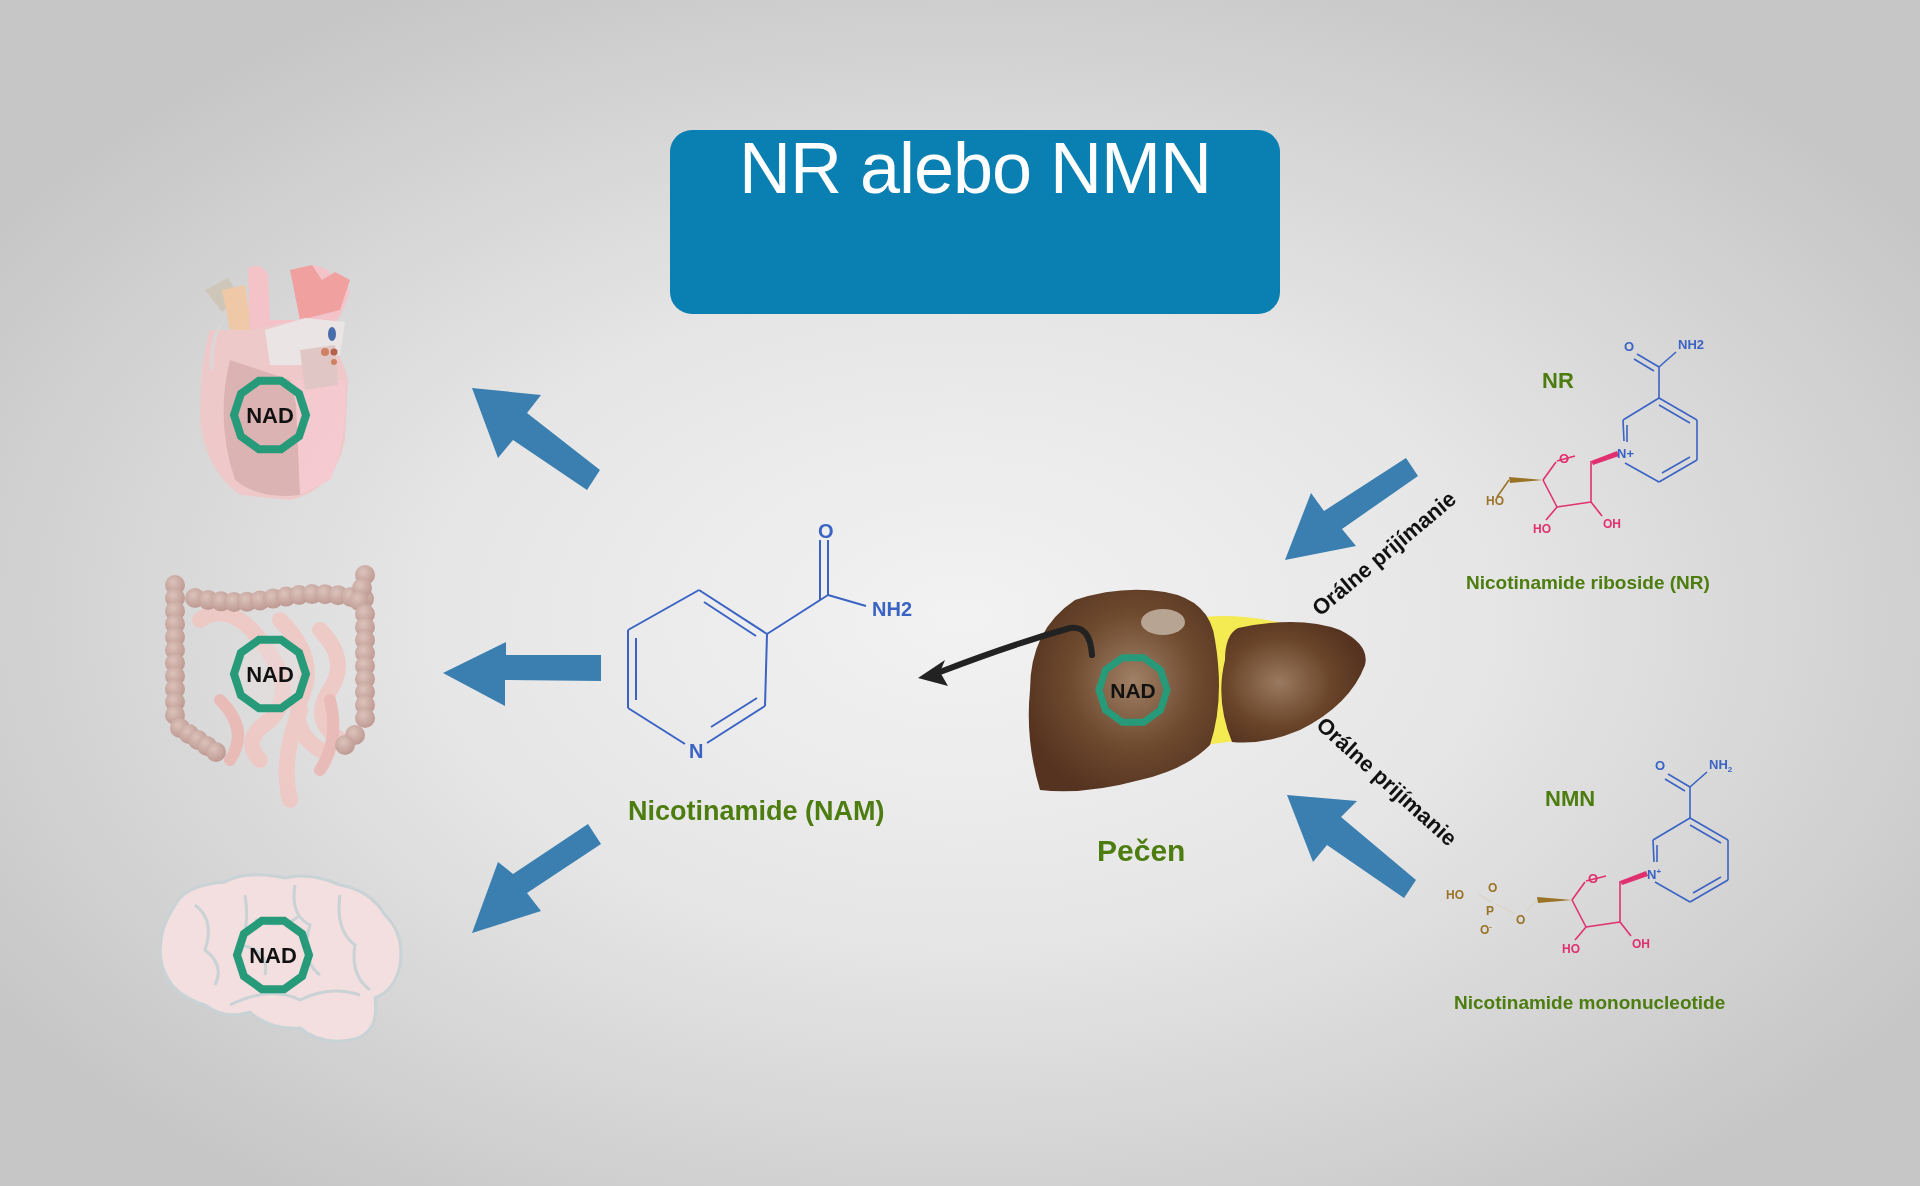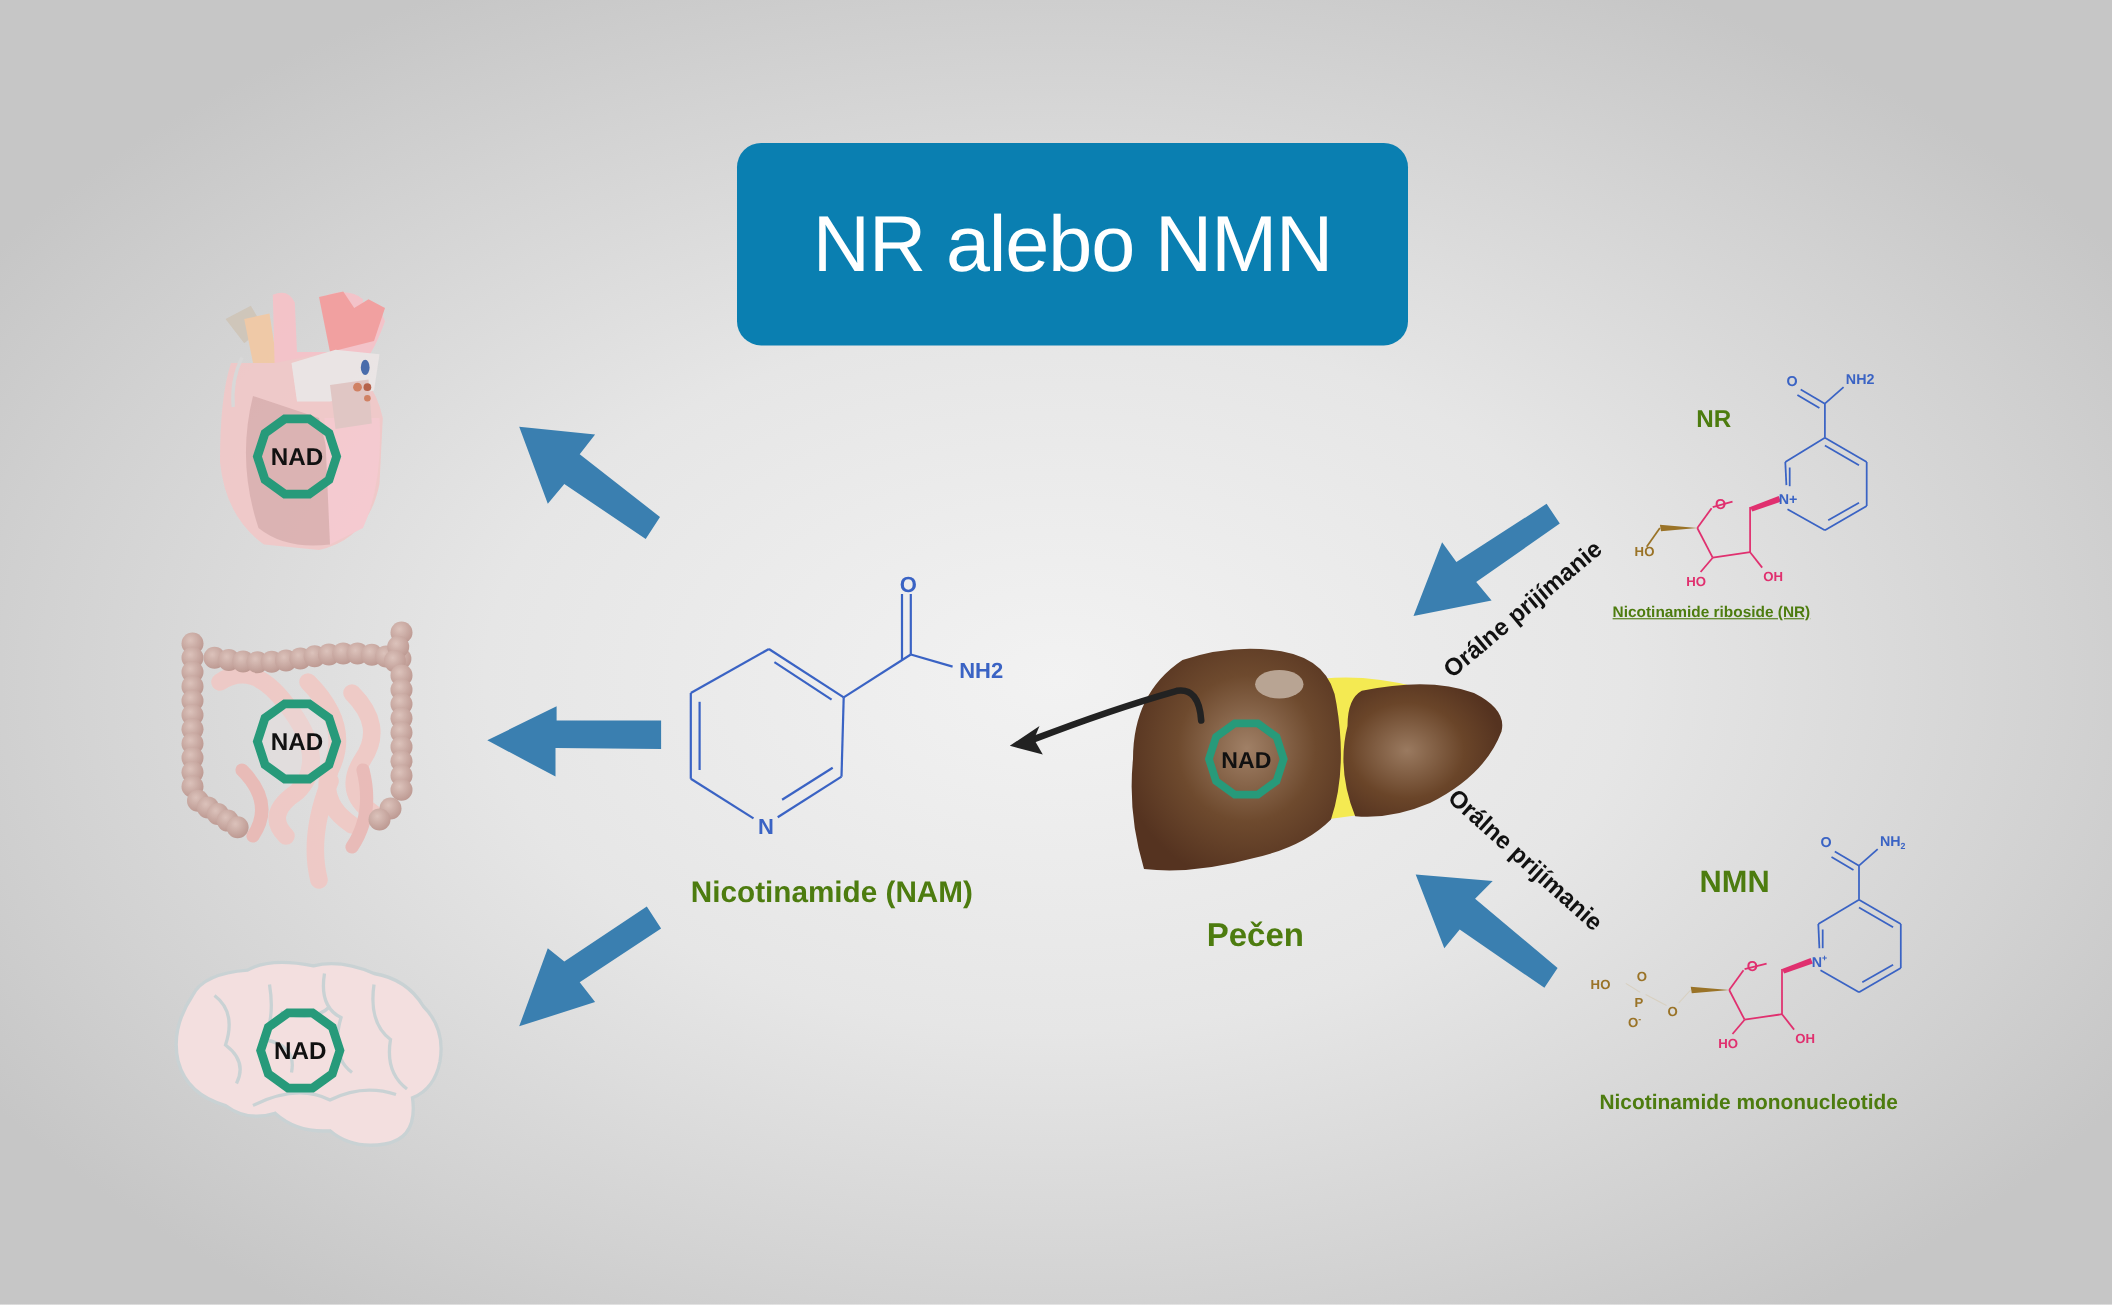--- a/index.html
+++ b/index.html
@@ -5,21 +5,21 @@
     html, body { margin: 0; padding: 0; }
     body {
       width: 1920px; height: 1186px; overflow: hidden; position: relative;
       background: radial-gradient(ellipse 60% 60% at 50% 52%, #f2f2f2 0%, #e6e6e6 45%, #d2d2d2 80%, #c6c6c6 100%);
       font-family: "DejaVu Sans", sans-serif;
     }
     #canvas { position: absolute; left: 0; top: 0; width: 1920px; height: 1186px; }
     .title-box {
       position: absolute; left: 670px; top: 130px; width: 610px; height: 184px;
       background: #0a7fb1; border-radius: 22px;
-      display: flex; flex-direction: column; align-items: center; justify-content: center;
+      display: flex; flex-direction: column; align-items: center; 
       color: #fff; font-family: "Liberation Sans", sans-serif; font-weight: 400;
       font-size: 72px; line-height: 76px; letter-spacing: -1px;
     }
     .lbl { position: absolute; font-family: "Liberation Sans", sans-serif; font-weight: 700; color: #4d7c0f; white-space: nowrap; }
     .nad-text { font-family: "Liberation Sans", sans-serif; font-weight: 700; fill: #111; }
     .chem-text { font-family: "Liberation Sans", sans-serif; font-weight: 700; }
   </style>
 </head>
 <body>
 
@@ -255,15 +255,15 @@
   <text class="chem-text" x="1516" y="924" font-size="12" fill="#9a7327">O</text>
 </svg>
 
 <div class="title-box">
   <div>NR alebo NMN</div>
 </div>
 
 <div class="lbl" style="left:628px; top:796px; font-size:27px;">Nicotinamide (NAM)</div>
 <div class="lbl" style="left:1097px; top:834px; font-size:30px;">Pečen</div>
 <div class="lbl" style="left:1542px; top:368px; font-size:22px;">NR</div>
-<div class="lbl" style="left:1466px; top:548px; font-size:14px;text-decoration:underline;">Nicotinamide riboside (NR)</div>
-<div class="lbl" style="left:1545px; top:786px; font-size:28px;">NMN</div>
+<div class="lbl" style="left:1466px; top:572px; font-size:19px;">Nicotinamide riboside (NR)</div>
+<div class="lbl" style="left:1545px; top:786px; font-size:22px;">NMN</div>
 <div class="lbl" style="left:1454px; top:992px; font-size:19px;">Nicotinamide mononucleotide</div>
 
 </body></html>

